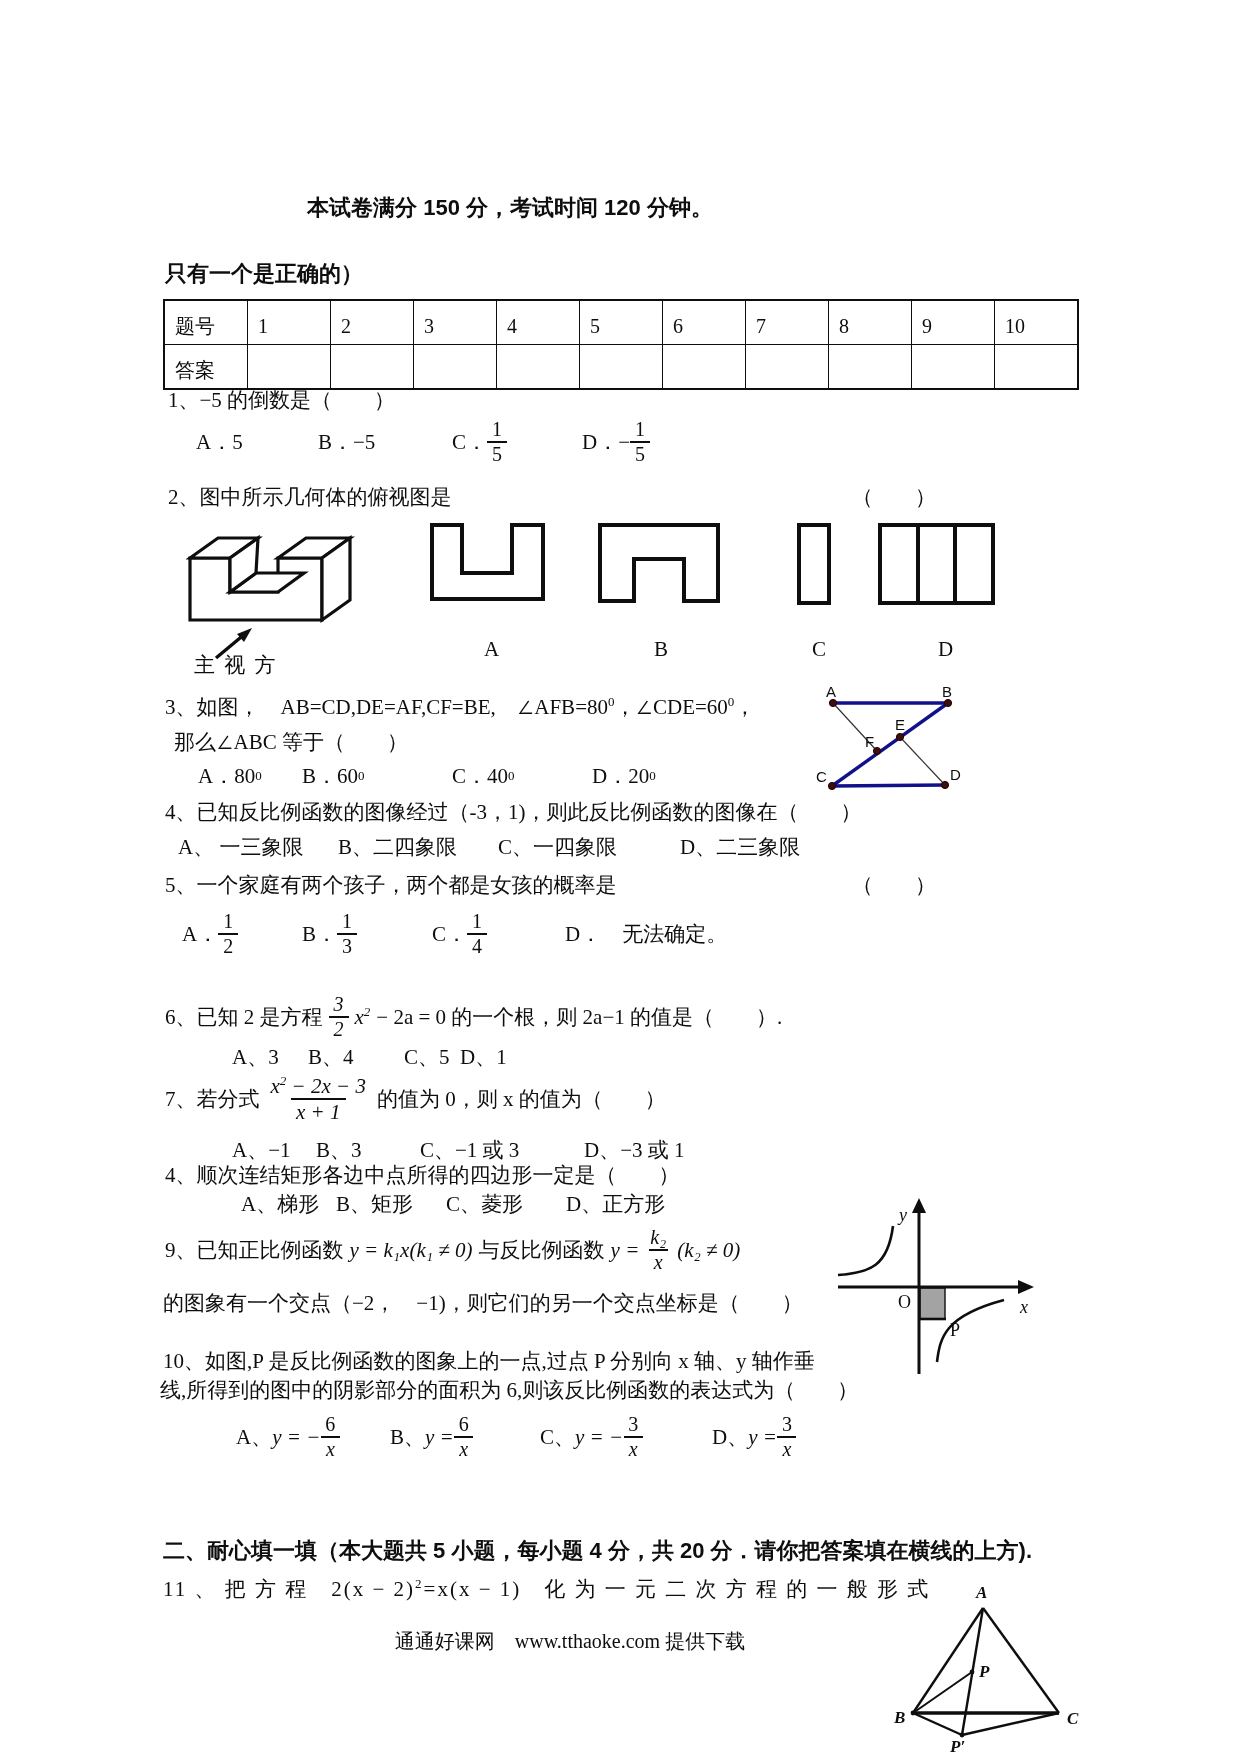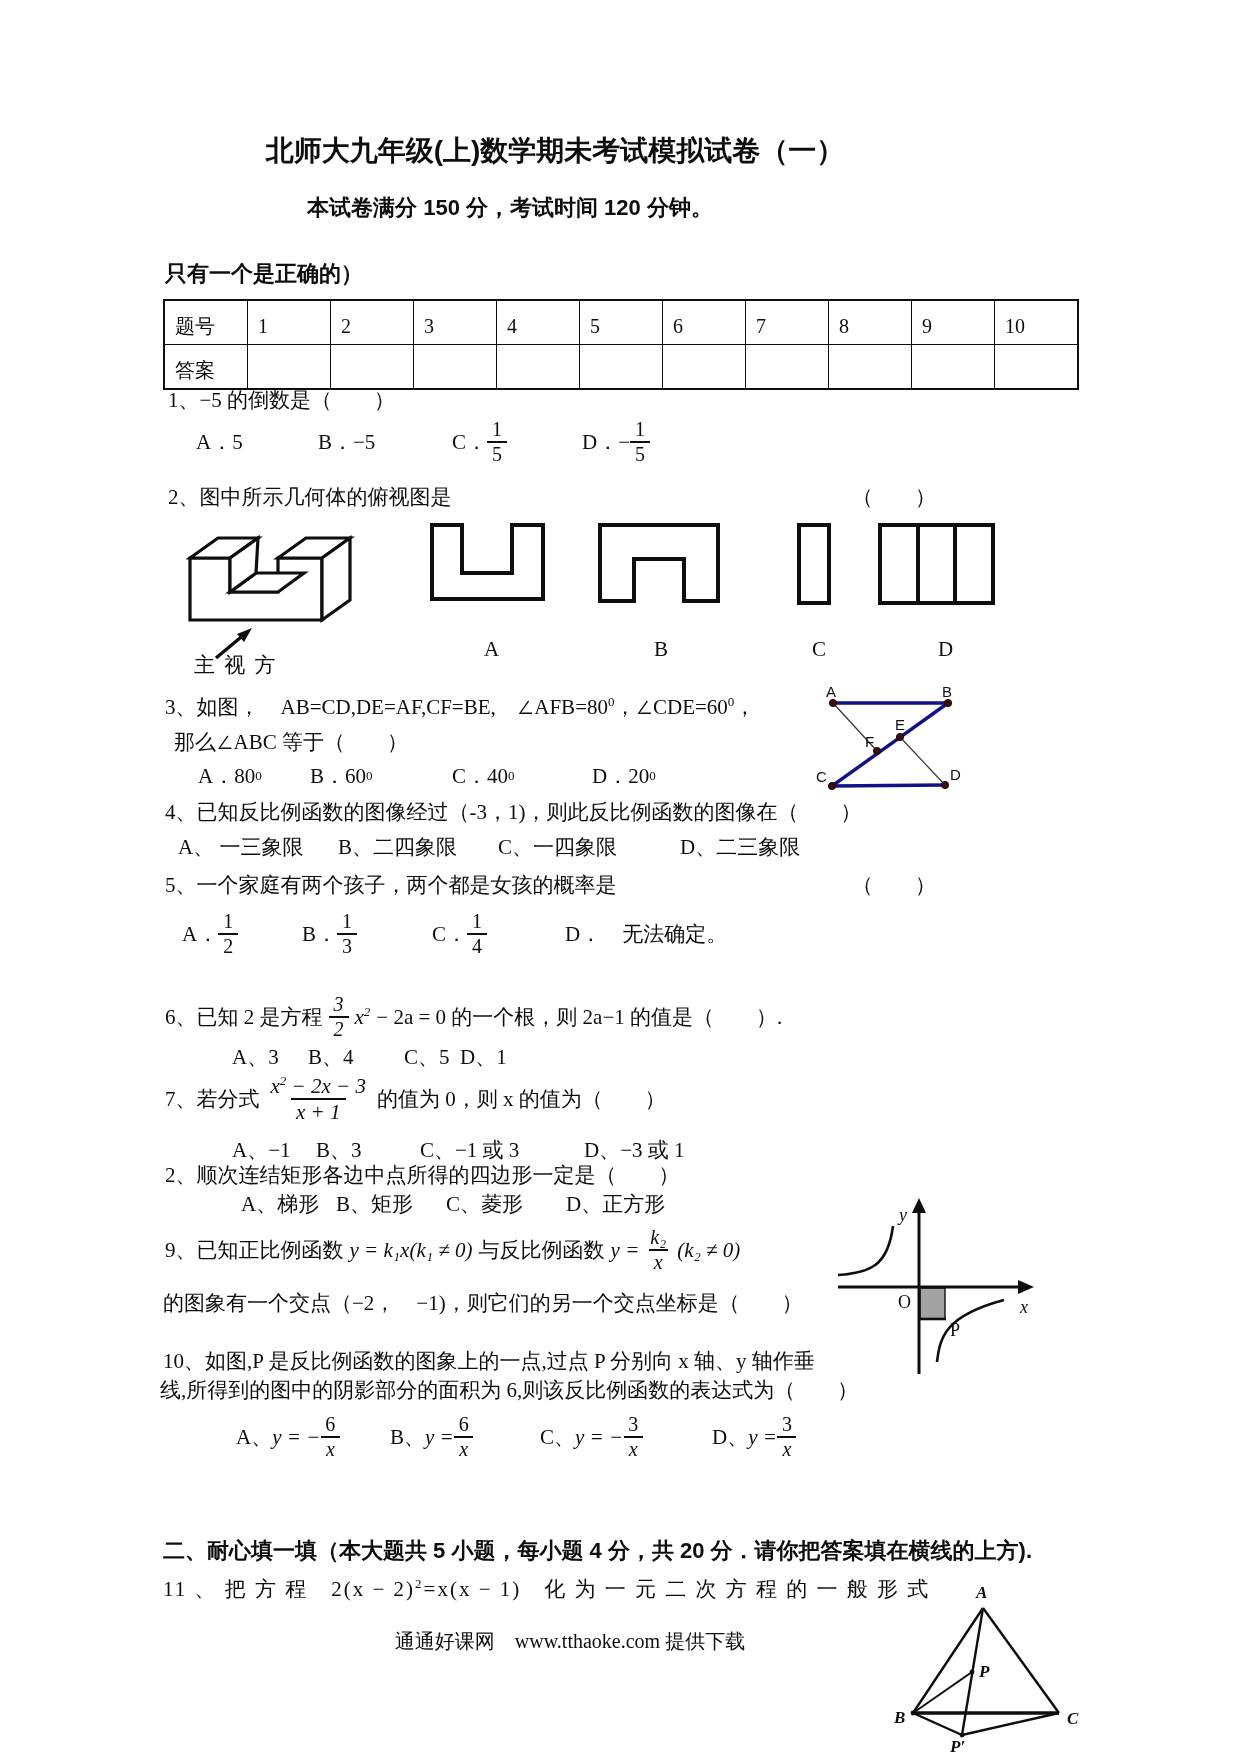--- a/index.html
+++ b/index.html
@@ -28,21 +28,20 @@
   table.anstable{border:2.6px solid #0e0e0e;}
   .nowrap{white-space:nowrap;}
   svg{display:block;}
   .svgtext{font-family:"Liberation Sans",sans-serif;}
 </style>
 </head>
 <body>
 
 <div class="page">
 
-  <div class="abs hd center" style="top:132px;left:0;width:1110px;font-size:28px;">北师大九年级(上)数学期未考试模拟试卷（一）</div>
 
   <div class="abs hd center" style="top:193px;left:0;width:1020px;font-size:22px;">本试卷满分 150 分，考试时间 120 分钟。</div>
 
   <div class="abs hd t22" style="top:259px;left:165px;">只有一个是正确的）</div>
 
   <table class="anstable abs" style="top:299px;left:163px;width:792px;">
     <tbody>
         <tr>
       <td style="width:72px;">题号</td>
       <td style="width:72px;">1</td>
@@ -131,21 +130,21 @@
 
   <div class="abs t21 nowrap" style="top:694px;left:165px;">
     <span>3、如图，　AB=CD,DE=AF,CF=BE,　∠AFB=80</span><sup>0</sup><span>，∠CDE=60</span><sup>0</sup><span>，</span>
   </div>
   <div class="abs t21 nowrap" style="top:729px;left:174px;">那么∠ABC 等于（　　）</div>
   <div class="optrow" style="top:762px;height:28px;">
     <span class="opt" style="left:198px;">
         <span>A．80</span>
         <sup>0</sup>
       </span>
-    <span class="opt" style="left:310px;justify-content:center;">
+    <span class="opt" style="left:302px;justify-content:center;">
         <span>B．60</span>
         <sup>0</sup>
       </span>
     <span class="opt" style="left:452px;">
         <span>C．40</span>
         <sup>0</sup>
       </span>
     <span class="opt" style="left:592px;">
         <span>D．20</span>
         <sup>0</sup>
@@ -235,21 +234,21 @@
     </span>
     <span>的值为 0，则 x 的值为（　　）</span>
   </div>
   <div class="optrow" style="top:1136px;height:28px;">
     <span class="opt" style="left:232px;">A、−1</span>
     <span class="opt" style="left:316px;">B、3</span>
     <span class="opt" style="left:420px;">C、−1 或 3</span>
     <span class="opt" style="left:584px;">D、−3 或 1</span>
   </div>
 
-  <div class="abs t21 nowrap" style="top:1162px;left:165px;">2、顺次连结矩形各边中点所得的四边形一定是（　　）</div>
+  <div class="abs t21 nowrap" style="top:1162px;left:165px;">4、顺次连结矩形各边中点所得的四边形一定是（　　）</div>
   <div class="optrow" style="top:1190px;height:28px;">
     <span class="opt" style="left:216px;margin-left:25px;">A、梯形</span>
     <span class="opt" style="left:336px;">B、矩形</span>
     <span class="opt" style="left:446px;">C、菱形</span>
     <span class="opt" style="left:566px;">D、正方形</span>
   </div>
 
   <div class="abs t21 vrow" style="top:1214px;left:165px;height:72px;">
     <span>9、已知正比例函数</span>
     <span class="mi">y = k₁x(k₁ ≠ 0)</span>

